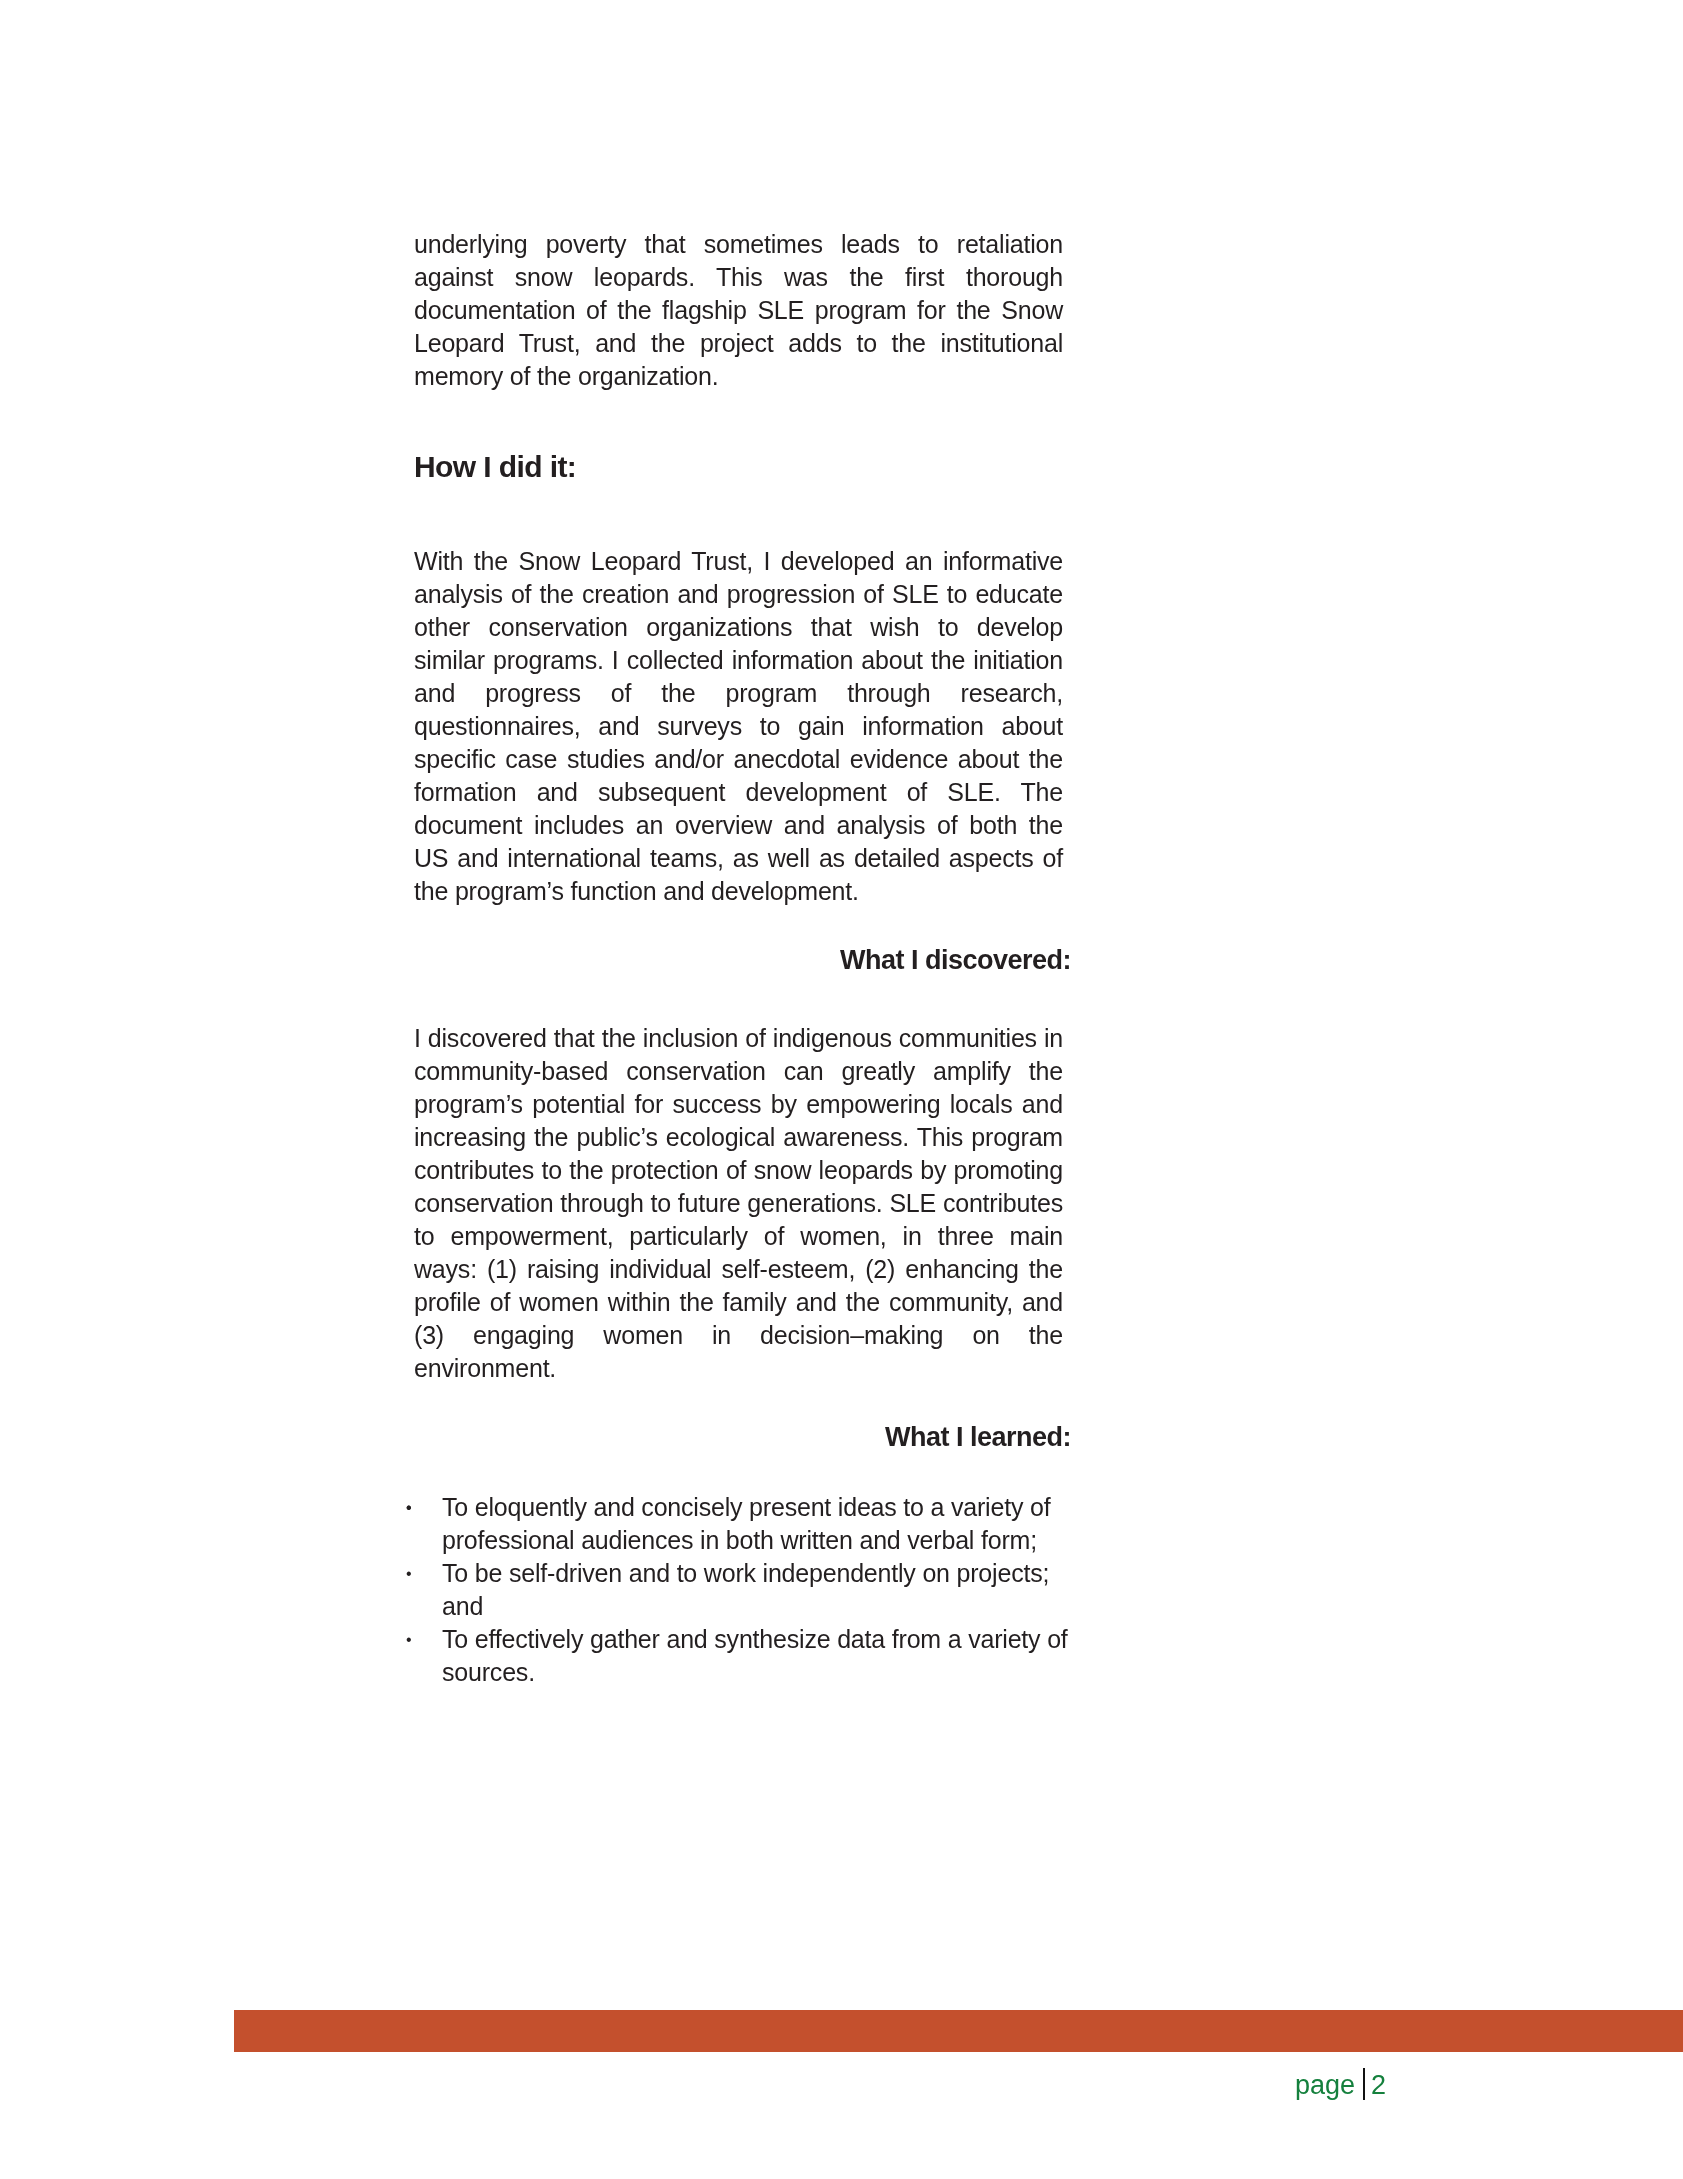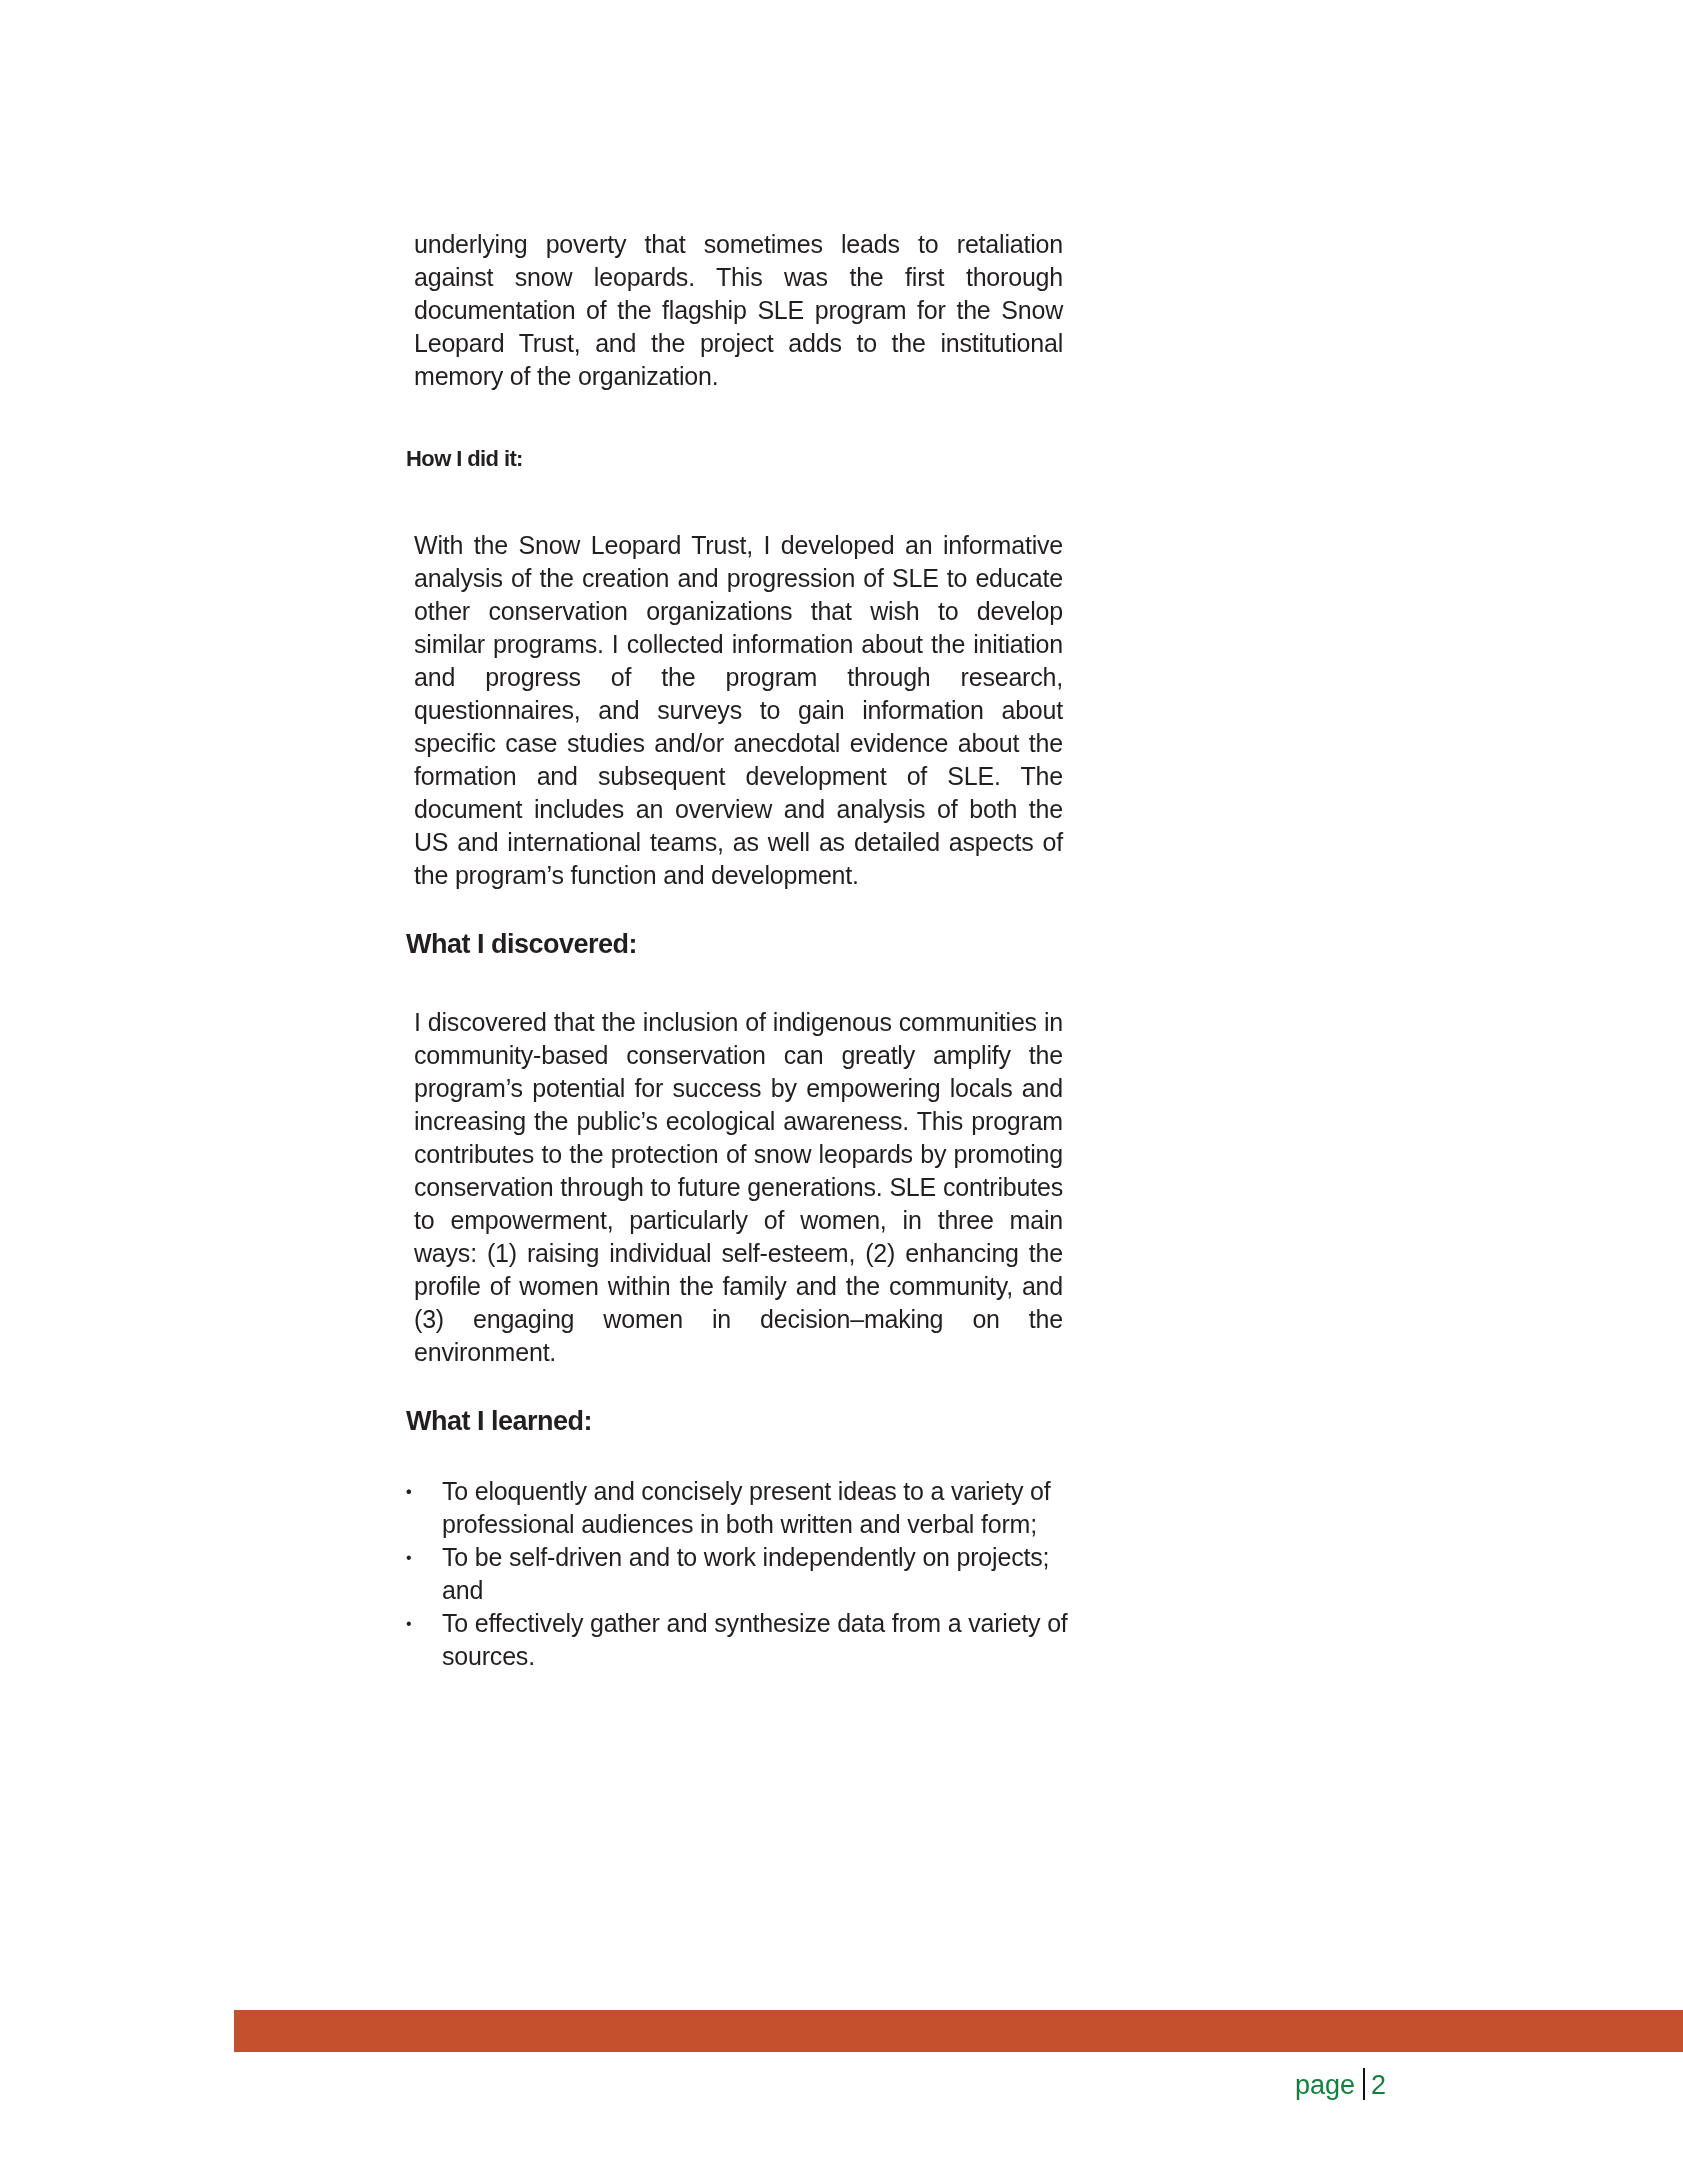--- a/index.html
+++ b/index.html
@@ -1,22 +1,22 @@
 <!DOCTYPE html>
 <html><head>
 <meta charset="utf-8">
 <style>
   html, body { margin: 0; padding: 0; background: #ffffff; }
   body { width: 1683px; height: 2179px; position: relative; overflow: hidden;
          font-family: "Liberation Sans", "DejaVu Sans", sans-serif; color: #231f20; }
   .col { position: absolute; left: 406px; top: 220px; width: 665px; }
   .p { font-size: 25px; line-height: 33px; text-align: justify; margin: 8px;
        letter-spacing: -0.2px; }
-  .h-lg { font-size: 22px; font-weight: bold; margin: 0; line-height: 40px; letter-spacing: -0.6px; }
-  .h { font-size: 27px; font-weight: bold; margin: 0; line-height: 36px; letter-spacing: -0.5px; }
+  .h-lg { font-size: 30px; font-weight: bold; margin: 8px; line-height: 40px; letter-spacing: -0.6px; }
+  .h { font-size: 27px; font-weight: bold; margin: 0; line-height: 36px; letter-spacing: -0.5px; text-align: right; }
   .bullets { list-style: none; margin: 0; padding: 0; }
   .bullets li { position: relative; padding-left: 36px; font-size: 25px; line-height: 33px;
                 letter-spacing: -0.2px; text-align: left; }
   .bullets li .dot { position: absolute; left: 0; top: 0; width: 20px; font-size: 16px; }
   .bar { position: absolute; left: 234px; top: 2010px; width: 1449px; height: 42px; }
   .page-label { position: absolute; left: 1295px; top: 2067px; font-size: 27px;
                 line-height: 36px; color: #15803d; }
   .page-label .sep { display: inline-block; width: 2px; height: 32px; background: #111;
                      vertical-align: -6px; margin: 0 6px 0 8px; }
 </style>

